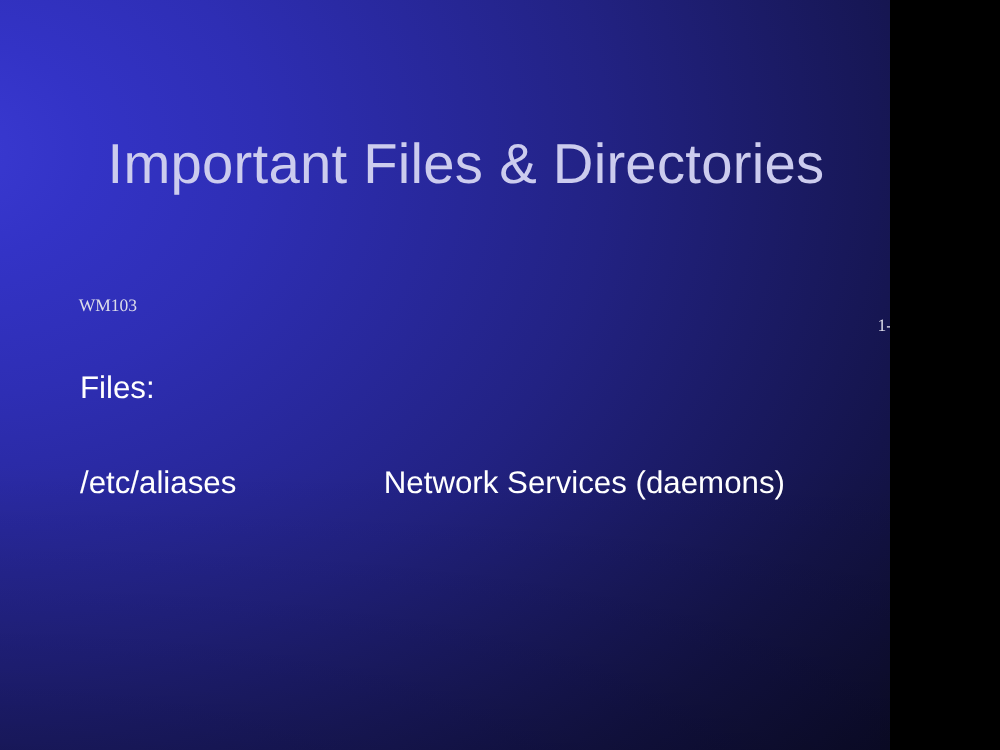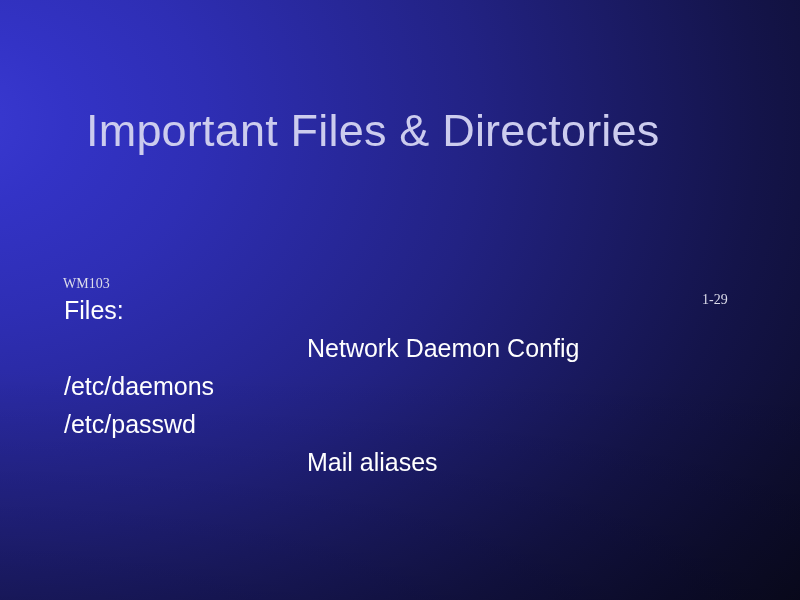--- a/index.html
+++ b/index.html
@@ -4,21 +4,21 @@
 <title>Slide</title>
 <style>
   html, body {
     margin: 0;
     padding: 0;
     background: #000;
   }
 
   #slide {
     position: relative;
-    width: 800px;
+    width: 712px;
     height: 600px;
     overflow: hidden;
     font-family: "Liberation Sans", sans-serif;
     
     background-color: #0a0a1e;
     background-image:
       radial-gradient(ellipse 1150px 900px at -6% 20%,
         #3a3ad2 0%,
         #3333c6 10%,
         #2e2eb4 22%,
@@ -111,35 +111,30 @@
   <h1 class="slide-title">Important Files &amp; Directories</h1>
 
   <div class="body-block">
 
     <div class="body-row">
       <span class="col-name">Files:</span>
       <span class="col-desc"></span>
     </div>
 
     <div class="body-row">
-      <span class="col-desc">Network Daemon Config</span>
     </div>
 
     <div class="body-row">
-      <span class="col-name">/etc/daemons</span>
-    </div>
-
-    <div class="body-row">
-      <span class="col-name">/etc/passwd</span>
-      <span class="col-desc"></span>
+      <span class="col-name">/etc/aliases</span>
+      <span class="col-desc">Network Services (daemons)</span>
     </div>
 
 
+
     <div class="body-row">
-      <span class="col-desc">Mail aliases</span>
     </div>
 
   </div>
 
   <div class="footer-left">WM103</div>
 
   <div class="footer-right">1-29</div>
 
 </div>
 

